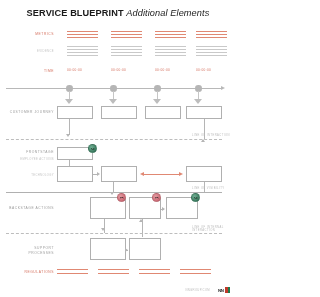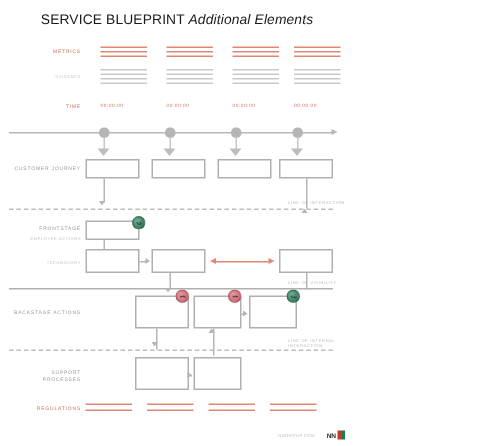--- a/index.html
+++ b/index.html
@@ -14,21 +14,21 @@
 
   
   .title{
     position:absolute;left:0;top:8px;width:236px;
     text-align:center;
     font-size:9.2px;
     letter-spacing:.1px;
     color:#1a1a1a;
     white-space:nowrap;
   }
-  .title .t-bold{font-weight:normal;}
+  .title .t-bold{font-weight:bold;}
   .title .t-ital{font-style:italic;font-weight:normal;}
 
   
   .rlabel{
     position:absolute;
     width:46px;
     text-align:right;
     font-size:3.3px;
     letter-spacing:.55px;
     line-height:4.6px;

